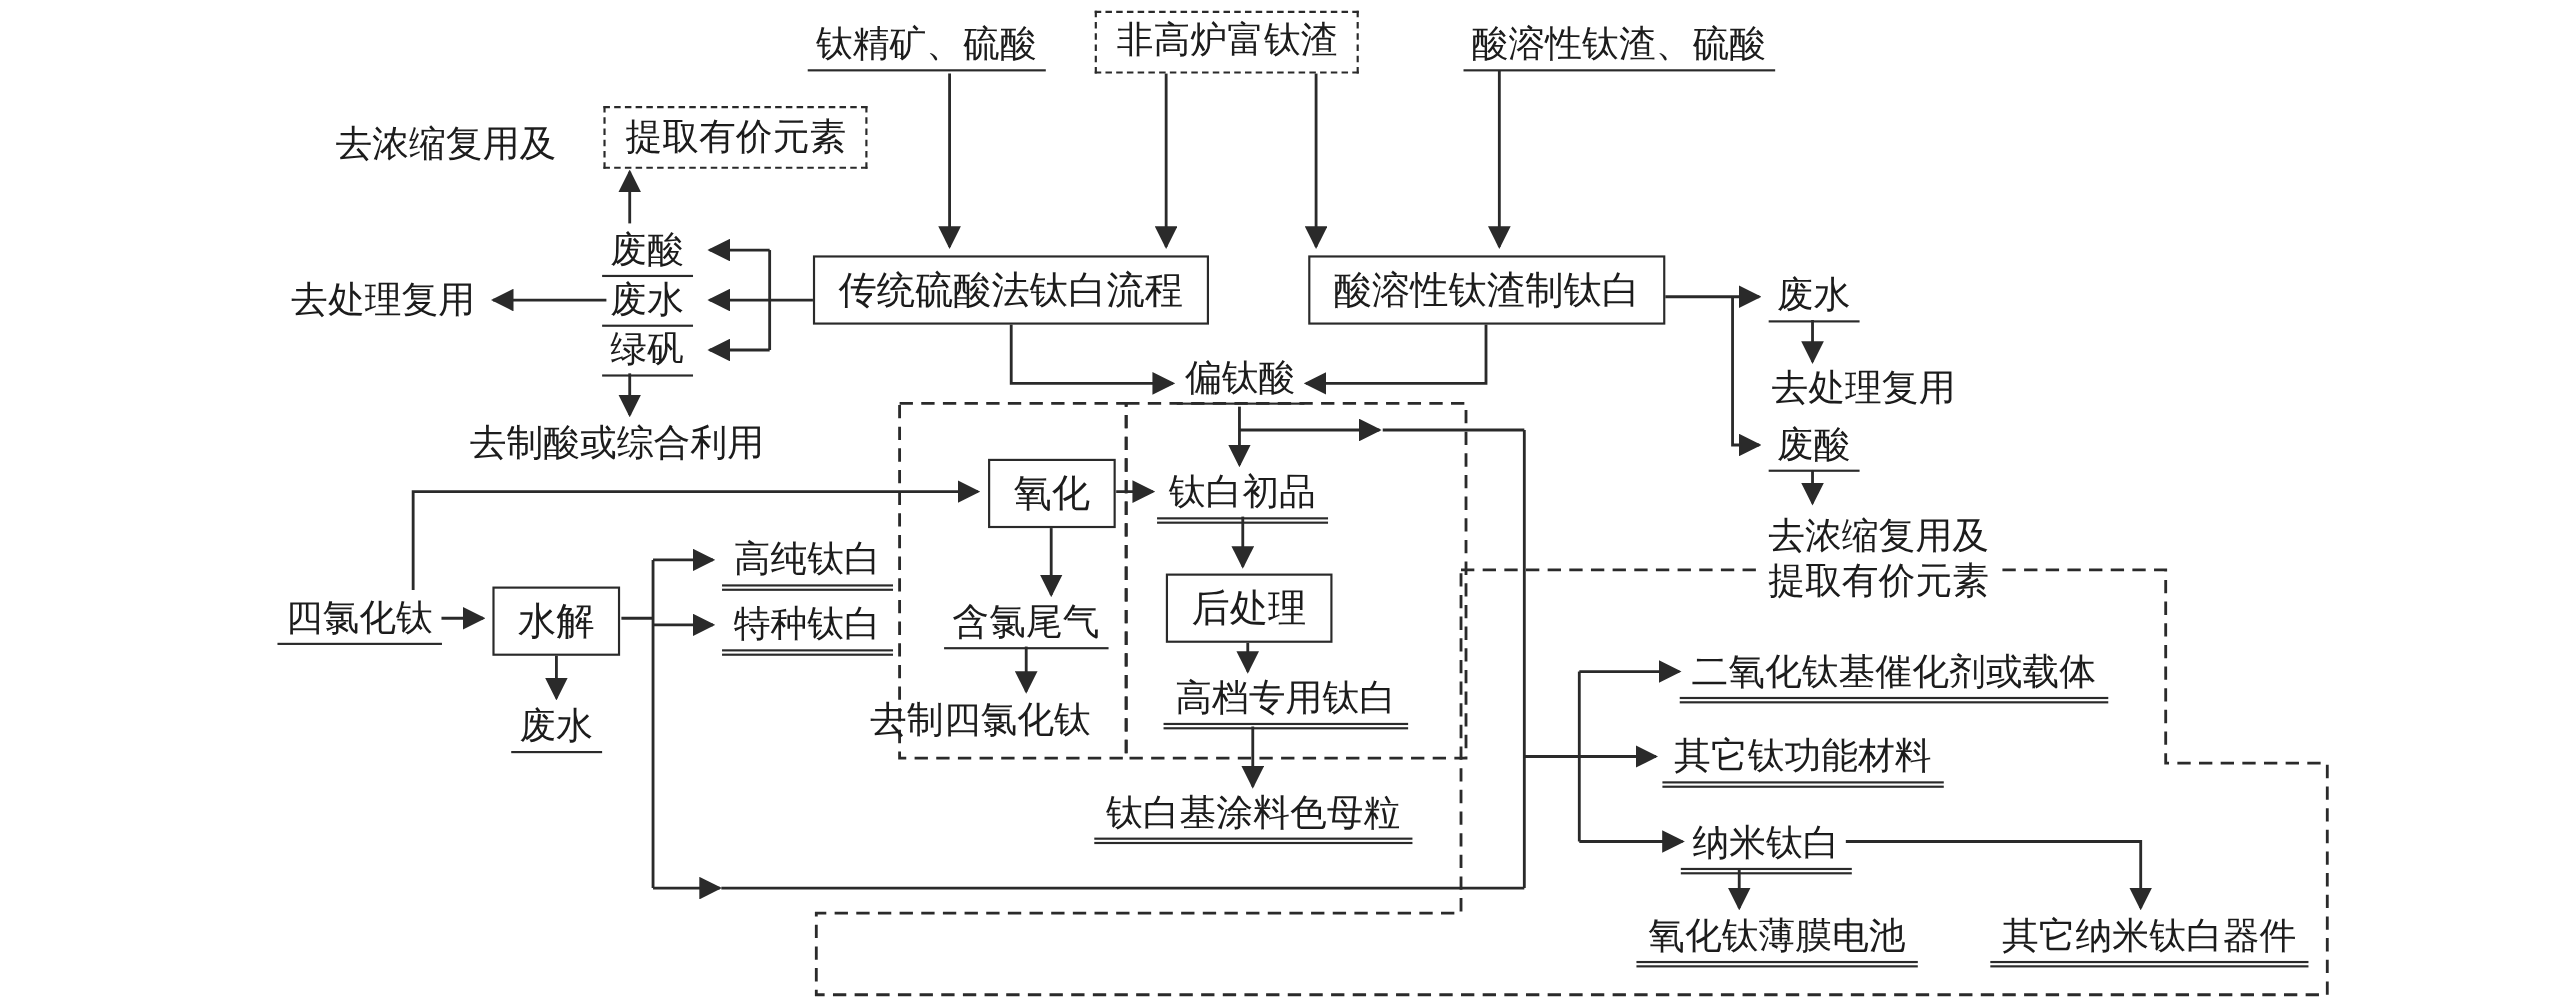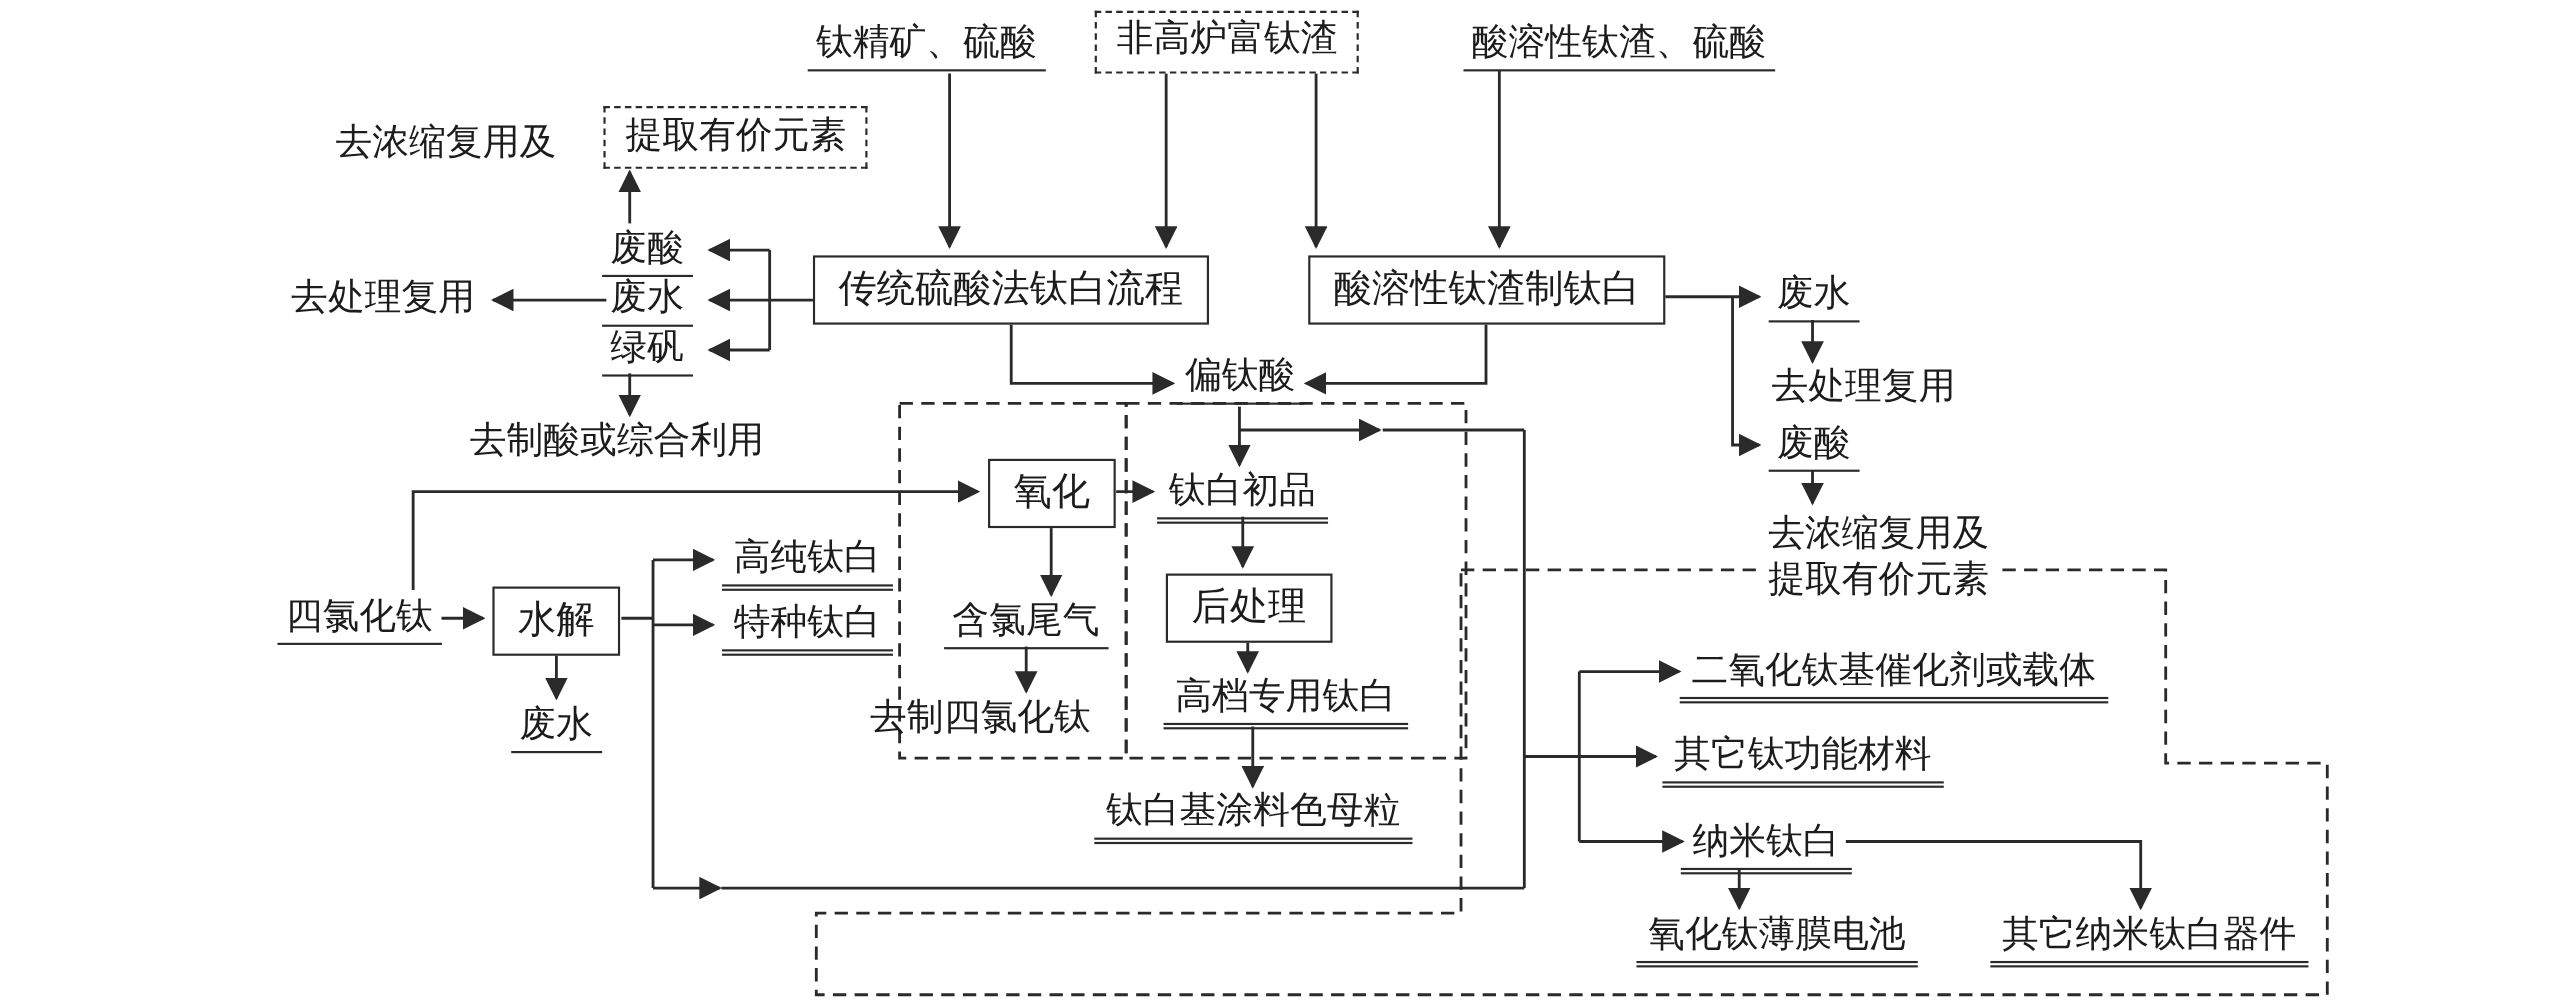--- a/index.html
+++ b/index.html
@@ -1,18 +1,18 @@
 <!DOCTYPE html>
 <html style="font-size:12.3px"><head>
 <meta charset="utf-8">
 <style>
   html,body{margin:0;padding:0;background:#ffffff;}
   .stage{
     position:relative;width:2576px;height:1001px;background:#ffffff;overflow:hidden;
-    font-family:Liberation Mono, monospace;
+    font-family:Liberation Sans, sans-serif;
   }
   .canvas{
     position:absolute;left:0;top:0;width:1190px;height:462px;
     transform:scale(2.1643);transform-origin:0 0;
   }
   svg.wires{position:absolute;left:0;top:0;width:1190px;height:462px;}
   .node{
     position:absolute;transform:translateX(-50%);
     white-space:nowrap;color:#1c1c1c;font-size:17px;line-height:1.15;text-align:center;
   }

